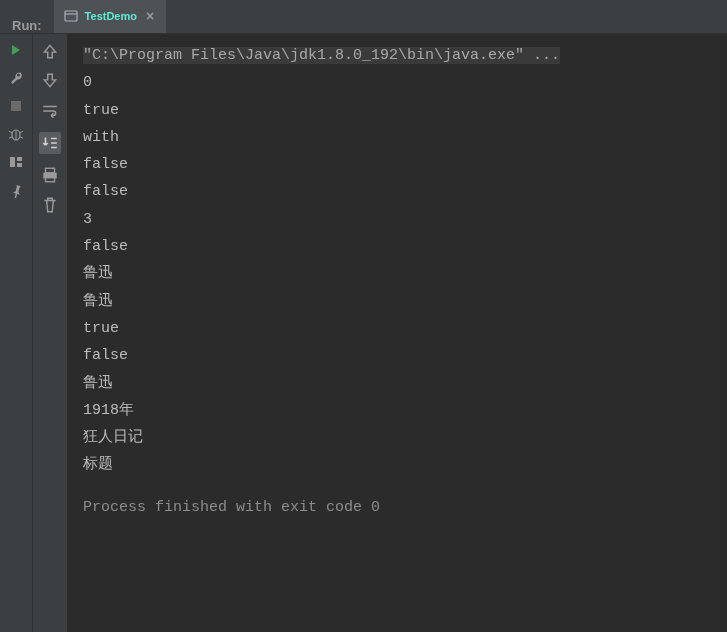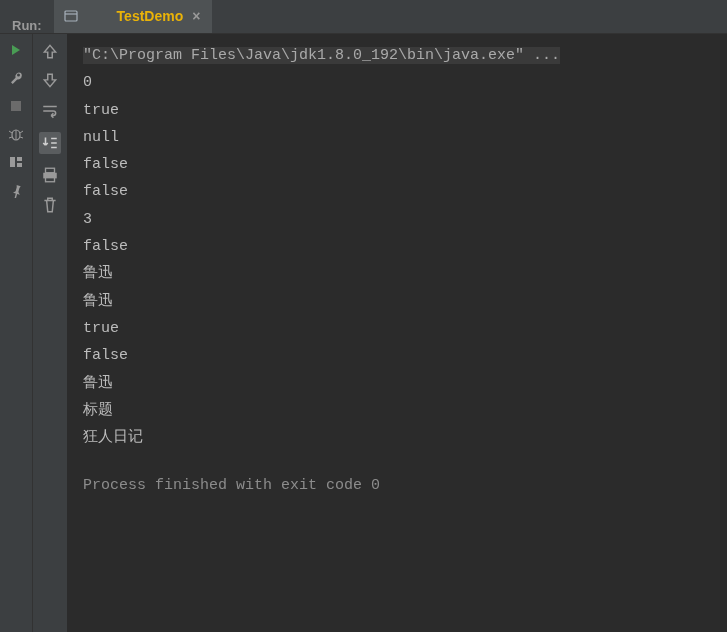--- a/index.html
+++ b/index.html
@@ -43,23 +43,22 @@
       height: 14px;
       display: flex;
       align-items: center;
       justify-content: center;
     }
     .tab-icon svg {
       width: 14px;
       height: 14px;
     }
     .tab-label {
-      color: #eab308;
-      font-size: 14px;
-      margin-left: 32px;
+      color: #5eead4;
+      font-size: 11px;
     }
     .tab-close {
       color: #999;
       font-size: 14px;
       cursor: pointer;
       line-height: 1;
       padding: 0 2px;
     }
     .body {
       display: flex;
@@ -119,21 +118,21 @@
       overflow: auto;
     }
     .cmd-line {
       color: #a9a9a9;
     }
     .cmd-line .path-highlight {
       background: #3a3a3a;
     }
     .process-line {
       color: #8c8c8c;
-      margin-top: 21px;
+      margin-top: 15px;
     }
     .output-line {
       color: #bcbcbc;
     }
   </style>
 </head>
 <body>
 
 <div class="header">
   <div class="run-label">Run:</div>
@@ -223,28 +222,29 @@
           <path d="M3 4h10M6 4V2h4v2M5 4l1 10h4l1-10" fill="none" stroke="#9a9a9a" stroke-width="1.3"></path>
         </svg>
     </span>
   </div>
 
   <div class="console">
     <div class="cmd-line"><span class="path-highlight">"C:\Program Files\Java\jdk1.8.0_192\bin\java.exe" ...</span></div>
     <div id="output-container">
         <div class="output-line">0</div>
         <div class="output-line">true</div>
-        <div class="output-line">null</div>
+        <div class="output-line">with</div>
         <div class="output-line">false</div>
         <div class="output-line">false</div>
         <div class="output-line">3</div>
         <div class="output-line">false</div>
         <div class="output-line">鲁迅</div>
         <div class="output-line">鲁迅</div>
         <div class="output-line">true</div>
         <div class="output-line">false</div>
         <div class="output-line">鲁迅</div>
+        <div class="output-line">1918年</div>
+        <div class="output-line">狂人日记</div>
         <div class="output-line">标题</div>
-        <div class="output-line">狂人日记</div>
       </div>
     <div class="process-line">Process finished with exit code 0</div>
   </div>
 </div>
 
 </body></html>

